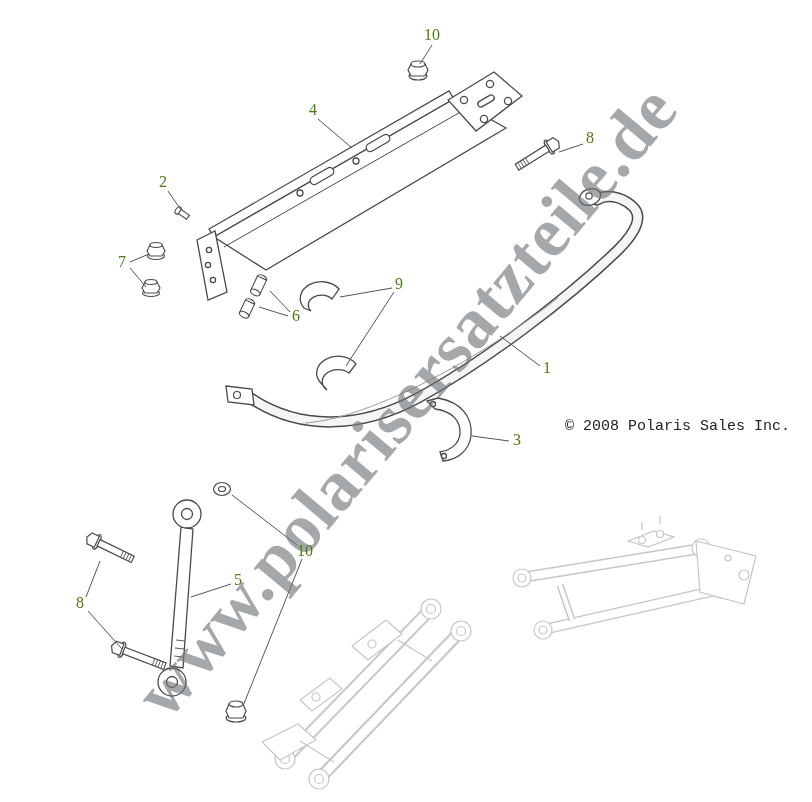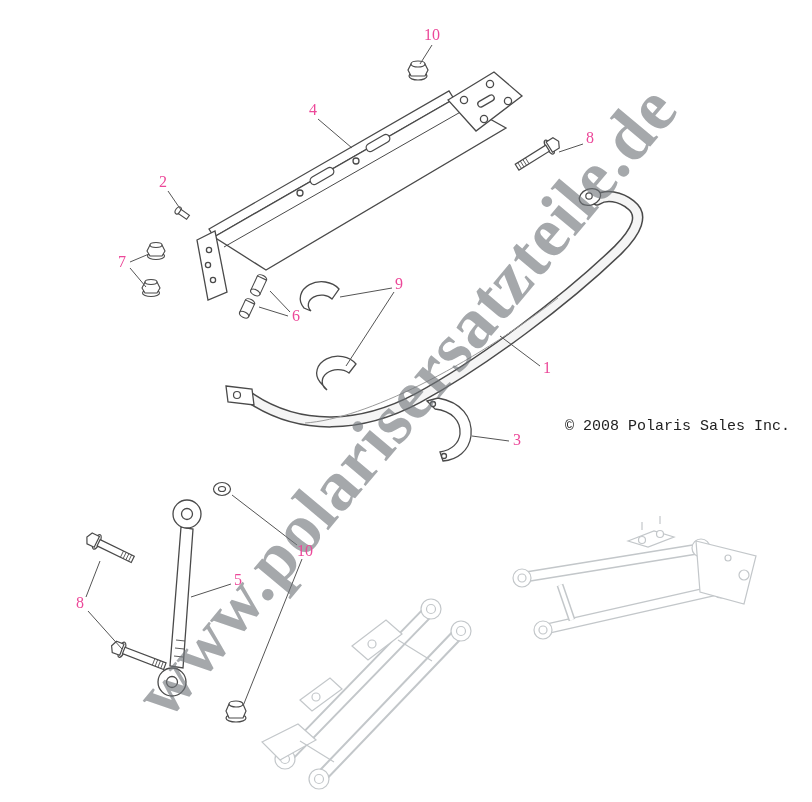--- a/index.html
+++ b/index.html
@@ -12,21 +12,21 @@
   svg.diagram { position:absolute; left:0; top:0; z-index:1; }
   .watermark {
     position:absolute; left:50%; top:50%; z-index:3;
     transform:translate(-50%,-50%) rotate(-50deg);
     font-family:"Liberation Serif", serif; font-weight:700;
     font-size:71px; letter-spacing:1px; white-space:nowrap;
     color:#6f7479; opacity:0.62; pointer-events:none;
   }
   .callout {
     position:absolute; z-index:4; transform:translate(-50%,-50%);
-    font-family:"Liberation Serif", serif; font-size:16px; color:#ec4899;
+    font-family:"Liberation Serif", serif; font-size:16px; color:#4d7c0f;
   }
   .copyright {
     position:absolute; left:565px; top:418px; z-index:4;
     font-family:Liberation Mono, monospace; font-size:15px; color:#222222;
   }
 </style>
 </head>
 <body>
 
 <div class="canvas">

